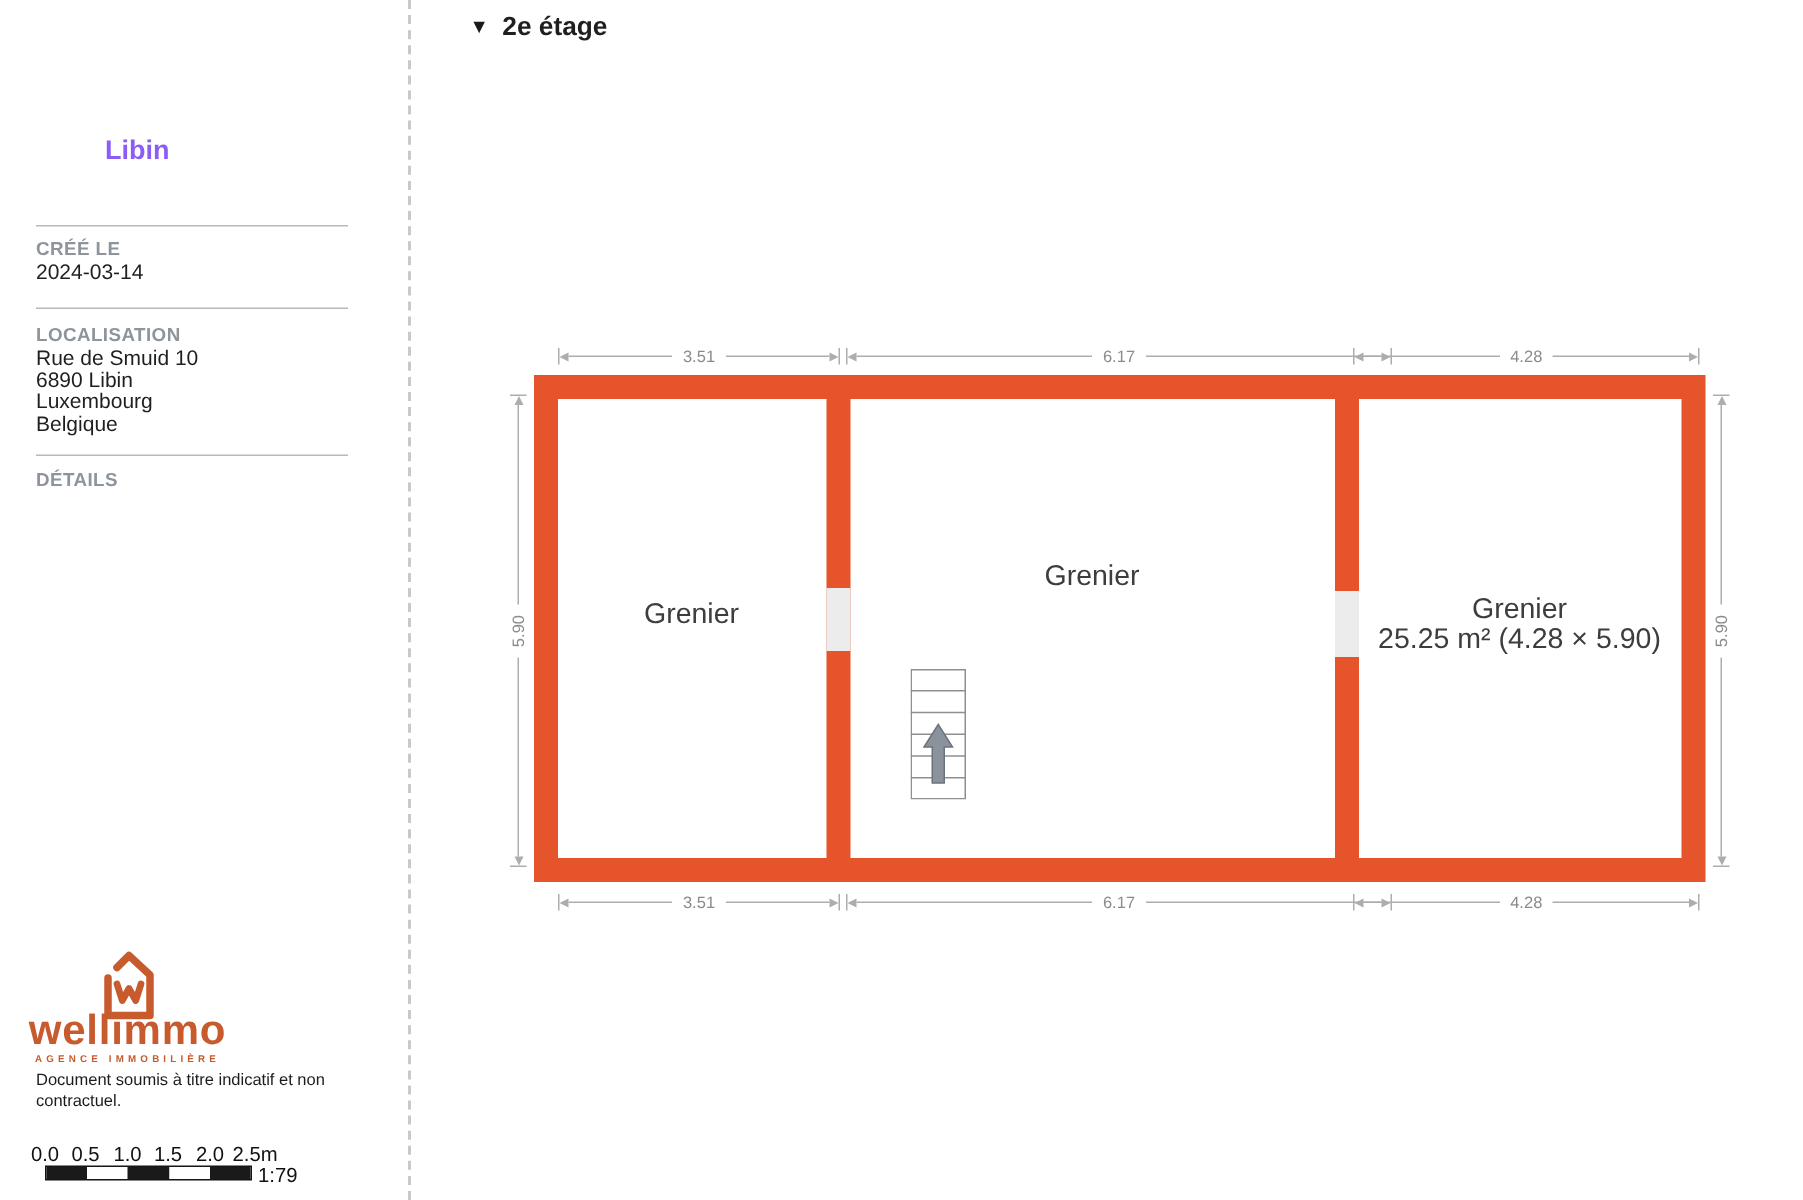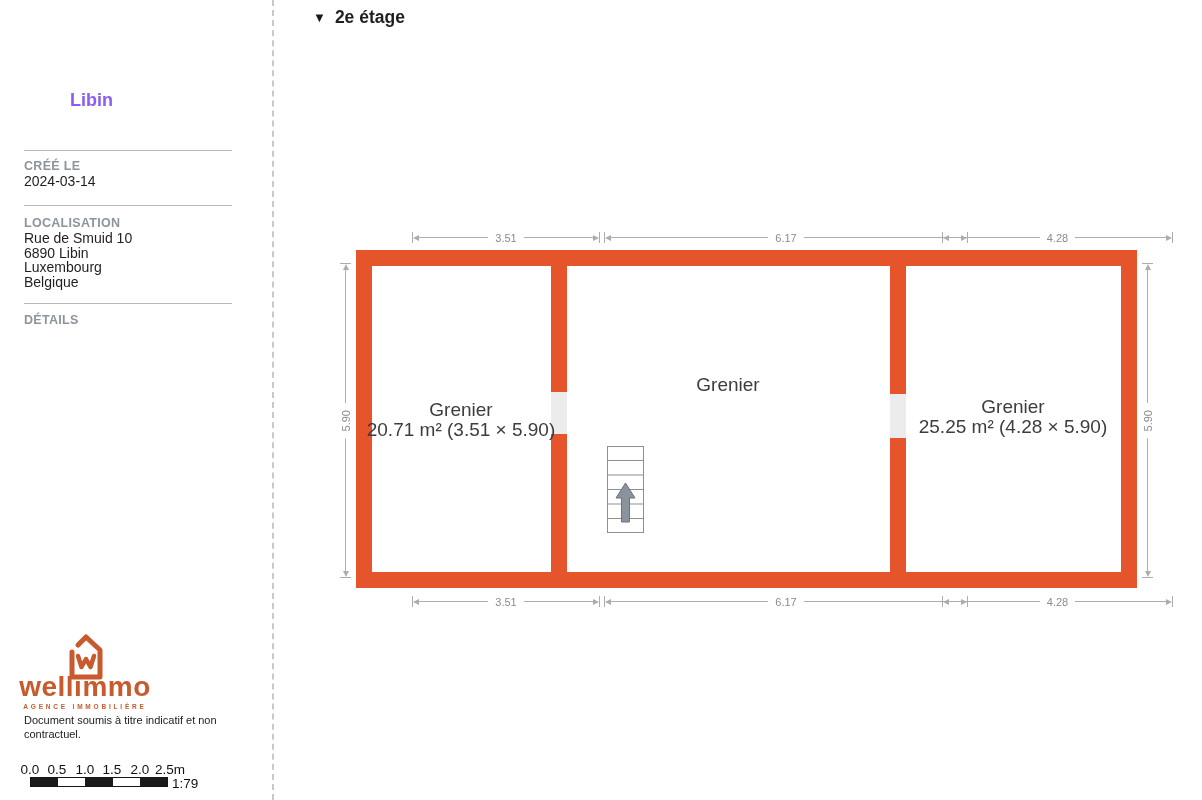--- a/index.html
+++ b/index.html
@@ -54,21 +54,21 @@
   .gap2 { left:890px; top:394px; height:44px; }
 
   .room-label { width:220px; text-align:center; font-size:19px; line-height:19.5px;
                 color:#3d3d3d; }
   .room1 { left:351px; top:400px; }
   .room2 { left:618px; top:375px; }
   .room3 { left:903px; top:397px; }
 
   
   .dim { position:absolute; display:flex; align-items:center;
-         color:#8b8b8b; font-size:11px;margin-left:40px; }
+         color:#8b8b8b; font-size:11px; }
   .dim .line { flex:1; height:1px; background:#adadad; }
   .dim .tick { width:1px; height:11px; background:#adadad; }
   .dim .arr-l { width:0; height:0; border-top:3px solid transparent; border-bottom:3px solid transparent; border-right:6px solid #adadad; }
   .dim .arr-r { width:0; height:0; border-top:3px solid transparent; border-bottom:3px solid transparent; border-left:6px solid #adadad; }
   .dim .lbl { padding:0 7px; background:#fff; line-height:12px; }
 
   .dim-v { position:absolute; display:flex; flex-direction:column; align-items:center;
            color:#8b8b8b; font-size:11px; }
   .dim-v .line { flex:1; width:1px; background:#adadad; }
   .dim-v .tick { height:1px; width:11px; background:#adadad; }
@@ -140,21 +140,20 @@
   </div>
 
   <div class="abs plan-outer"></div>
   <div class="abs iwall iwall1"></div>
   <div class="abs iwall iwall2"></div>
   <div class="abs door-gap gap1"></div>
   <div class="abs door-gap gap2"></div>
 
   <div class="abs room-label room1">
     <div>Grenier</div>
-    <div>20.71 m² (3.51 × 5.90)</div>
   </div>
   <div class="abs room-label room2">
     <div>Grenier</div>
   </div>
   <div class="abs room-label room3">
     <div>Grenier</div>
     <div>25.25 m² (4.28 × 5.90)</div>
   </div>
 
   <div class="abs stairs">

